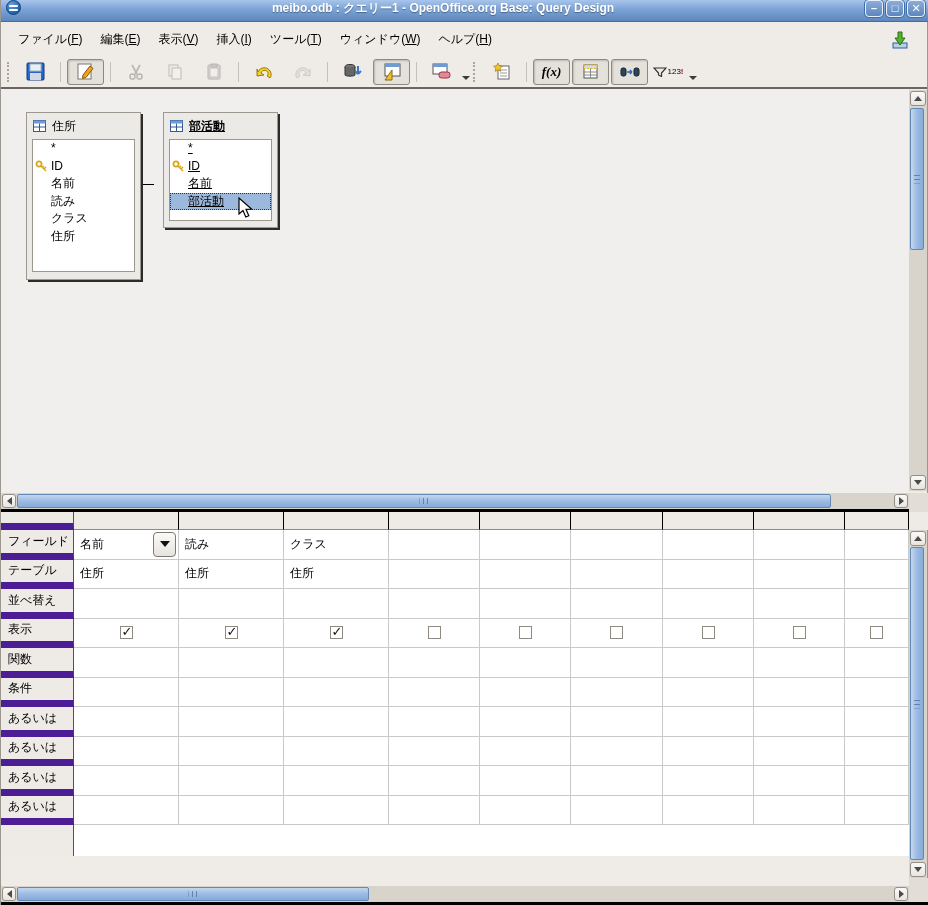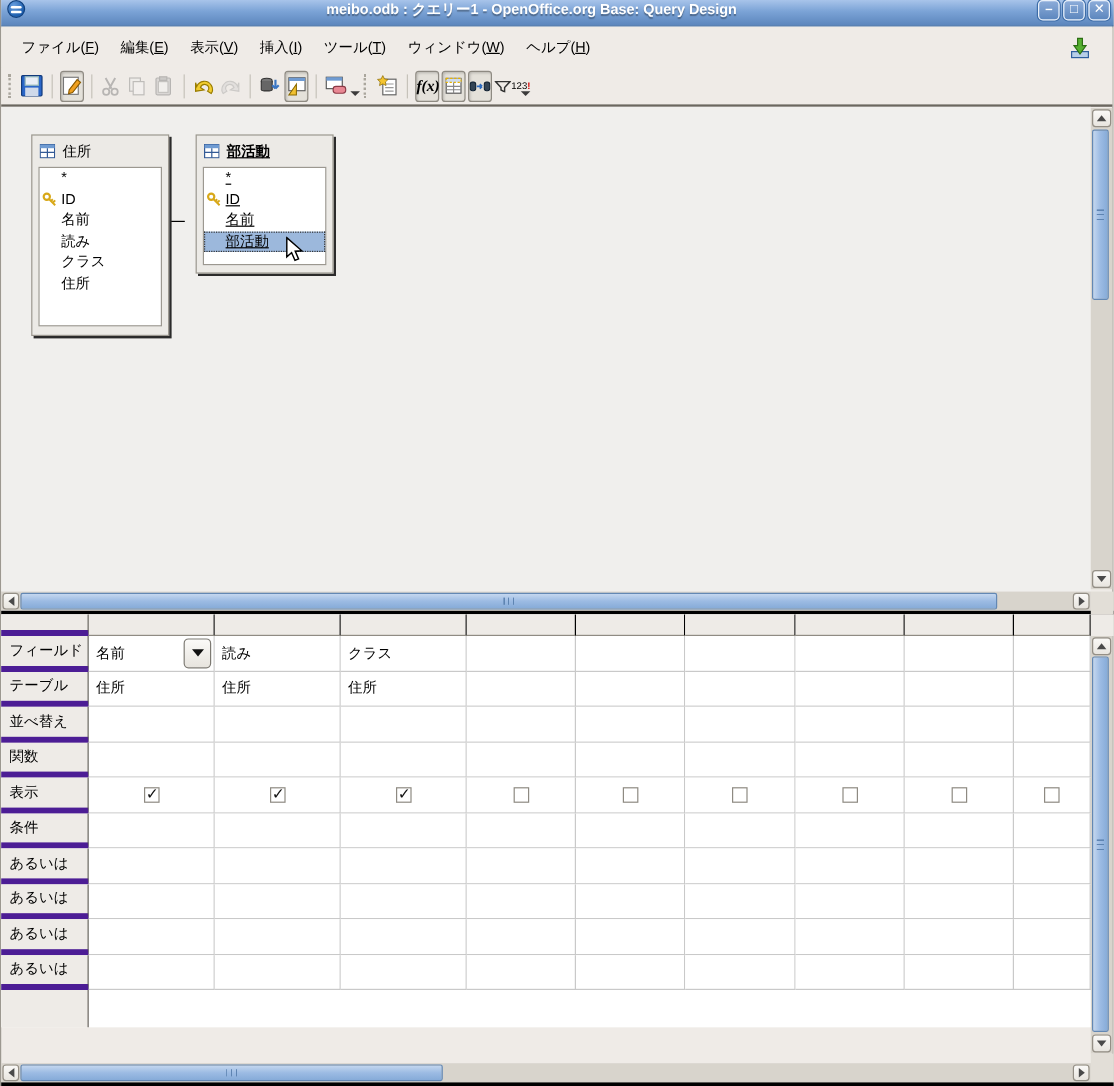--- a/index.html
+++ b/index.html
@@ -29,21 +29,21 @@
   .menu-item { padding:4px 9px; white-space:nowrap; }
   .menu-item u { text-decoration:underline; }
   .menubar-spacer { flex:1; }
   .dl-icon { width:22px; height:20px; margin-right:16px; position:relative; }
 
   
   .toolbar { left:0; top:56px; width:926px; height:33px; background:#efebe7; border-bottom:2px solid #6b675f;
     display:flex; align-items:center; padding-left:4px; }
   .grip { width:4px; height:20px; border-left:2px dotted #aaa69d; margin:0 5px 0 2px; }
   .tsep { width:1px; height:20px; background:#c6c2ba; margin:0 5px; }
-  .tbtn { width:20px; height:26px; display:flex; align-items:center; border-radius:3px; margin:0 1px; }
+  .tbtn { width:37px; height:26px; display:flex; align-items:center; justify-content:center; border-radius:3px; margin:0 1px; }
   .tbtn.pressed { border:1px solid #8e8a82; background:#e4e1da; box-shadow:inset 1px 1px 2px rgba(0,0,0,.18); }
   .tbtn.disabled { opacity:.4; filter:grayscale(1); }
   .caret { width:10px; height:26px; display:flex; align-items:flex-end; justify-content:center; padding-bottom:5px; }
   .caret i { border-left:4px solid transparent; border-right:4px solid transparent; border-top:4px solid #3b3b3b; }
   .fx { font-family:"Liberation Serif","DejaVu Serif",serif; font-style:italic; font-weight:bold; font-size:13px; }
   .distinct { display:flex; flex-direction:row; align-items:center; line-height:1; font-size:8px; }
   .distinct .bang { color:#d40000; font-weight:bold; }
 
   
   .design { left:0; top:89px; width:908px; height:404px; background:#f0efed; overflow:hidden; }
@@ -74,21 +74,21 @@
     background:linear-gradient(90deg,#c4d7ef 0%,#9cbbe3 50%,#86abd8 100%); }
   .thumb-v::after { content:""; position:absolute; top:50%; left:3px; right:3px; height:9px; transform:translateY(-50%);
     background:repeating-linear-gradient(0deg,#5e84b2 0 1px,transparent 1px 4px); }
 
   .blacksep { background:#000; position:absolute; }
 
   
   .qgrid { left:0; top:512px; width:908px; background:#fff; }
   .qrow { display:grid; grid-template-columns:73px 105px 105px 105px 91px 91px 92px 91px 91px 64px; }
   .qhead .qcell { background:#eeebe7; border-right:1px solid #000; border-bottom:1px solid #8f8b83; }
-  .qlabel { background:#eeebe7; border-right:1px solid #55524c; border-bottom:5px solid #4c1d95;
+  .qlabel { background:#eeebe7; border-right:1px solid #55524c; border-bottom:7px solid #4c1d95;
     display:flex; align-items:center; padding-left:7px; white-space:nowrap; overflow:hidden; }
   .qcell { background:#fff; border-right:1px solid #c9c9c9; border-bottom:1px solid #c9c9c9;
     display:flex; align-items:center; padding-left:6px; position:relative; overflow:hidden; }
   .qcell.center { justify-content:center; padding-left:0; }
   .combo-btn { position:absolute; right:2px; top:2px; bottom:2px; width:23px; border:1px solid #7d7a73; border-radius:4px;
     background:linear-gradient(180deg,#fbfaf8,#e7e4de); display:flex; align-items:center; justify-content:center; }
   .combo-btn i { border-left:5px solid transparent; border-right:5px solid transparent; border-top:6px solid #111; }
   .checkbox { width:13px; height:13px; border:1px solid #8e8a82; background:#fff; position:relative; }
   .checkbox.checked::after { content:"✓"; position:absolute; left:1px; top:-3px; font-size:13px; font-weight:bold; color:#111; }
 
@@ -392,61 +392,61 @@
       <div class="qcell"></div>
         <div class="qcell"></div>
       <div class="qcell"></div>
         <div class="qcell"></div>
       <div class="qcell"></div>
         <div class="qcell"></div>
       <div class="qcell"></div>
     </div>
 
     <div class="qrow" style="height:29.5px;">
+      <div class="qlabel">表示</div>
+      <div class="qcell center">
+          <span class="checkbox checked"></span>
+        </div>
+      <div class="qcell center">
+          <span class="checkbox checked"></span>
+        </div>
+      <div class="qcell center">
+          <span class="checkbox checked"></span>
+        </div>
+      <div class="qcell center">
+          <span class="checkbox"></span>
+        </div>
+      <div class="qcell center">
+          <span class="checkbox"></span>
+        </div>
+      <div class="qcell center">
+          <span class="checkbox"></span>
+        </div>
+      <div class="qcell center">
+          <span class="checkbox"></span>
+        </div>
+      <div class="qcell center">
+          <span class="checkbox"></span>
+        </div>
+      <div class="qcell center">
+          <span class="checkbox"></span>
+        </div>
+    </div>
+
+    <div class="qrow" style="height:29.5px;">
       <div class="qlabel">関数</div>
       <div class="qcell"></div>
         <div class="qcell"></div>
       <div class="qcell"></div>
         <div class="qcell"></div>
       <div class="qcell"></div>
         <div class="qcell"></div>
       <div class="qcell"></div>
         <div class="qcell"></div>
       <div class="qcell"></div>
-    </div>
-
-    <div class="qrow" style="height:29.5px;">
-      <div class="qlabel">表示</div>
-      <div class="qcell center">
-          <span class="checkbox checked"></span>
-        </div>
-      <div class="qcell center">
-          <span class="checkbox checked"></span>
-        </div>
-      <div class="qcell center">
-          <span class="checkbox checked"></span>
-        </div>
-      <div class="qcell center">
-          <span class="checkbox"></span>
-        </div>
-      <div class="qcell center">
-          <span class="checkbox"></span>
-        </div>
-      <div class="qcell center">
-          <span class="checkbox"></span>
-        </div>
-      <div class="qcell center">
-          <span class="checkbox"></span>
-        </div>
-      <div class="qcell center">
-          <span class="checkbox"></span>
-        </div>
-      <div class="qcell center">
-          <span class="checkbox"></span>
-        </div>
     </div>
 
     <div class="qrow" style="height:29.5px;">
       <div class="qlabel">条件</div>
       <div class="qcell"></div>
         <div class="qcell"></div>
       <div class="qcell"></div>
         <div class="qcell"></div>
       <div class="qcell"></div>
         <div class="qcell"></div>

